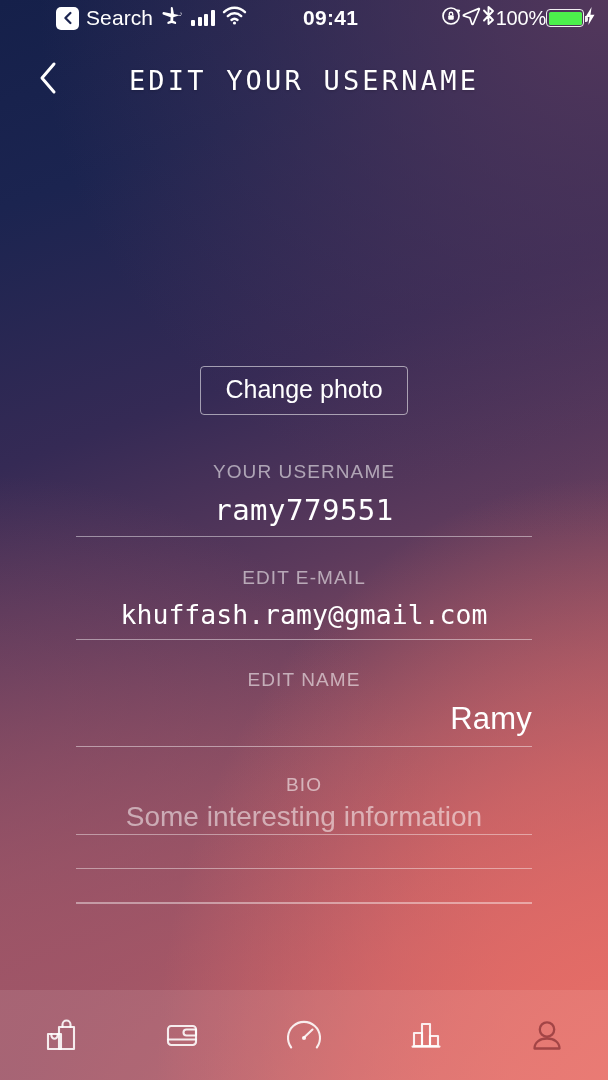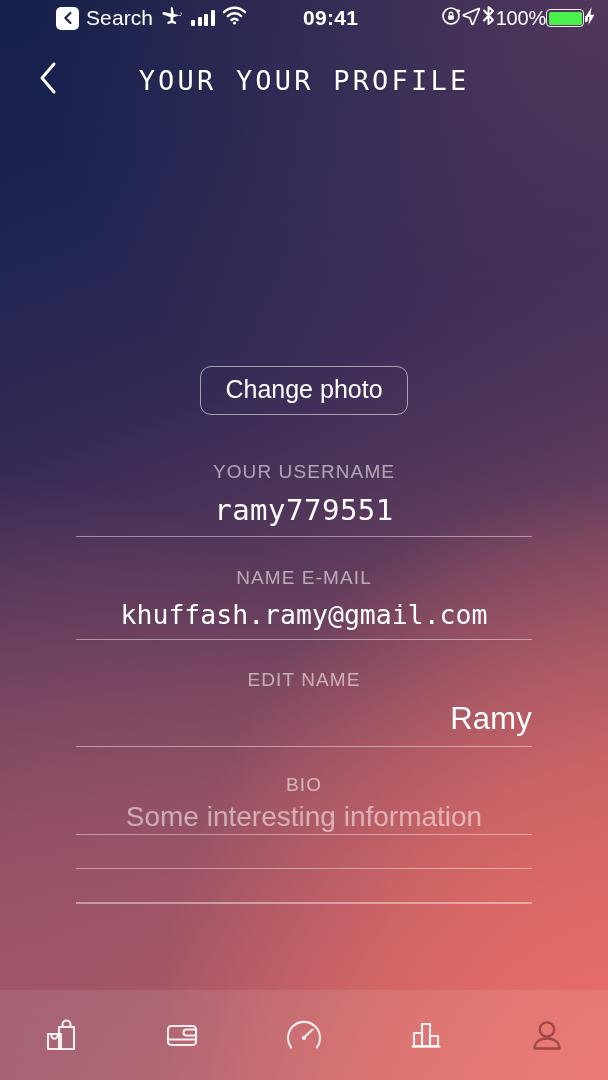--- a/index.html
+++ b/index.html
@@ -74,21 +74,21 @@
     font-family:"DejaVu Sans Mono", monospace;
     font-size:27px;
     letter-spacing:3.2px;
     text-shadow:0 1px 3px rgba(0,0,0,0.18);
   }
 
   
   .photo-wrap { position:absolute; top:366px; left:0; right:0; display:flex; justify-content:center; }
   .change-photo {
     border:1.5px solid rgba(255,255,255,0.55);
-    border-radius:11px;
+    border-radius:4px;
     background:transparent;
     color:#ffffff;
     font-size:25px;
     padding:10px 24px 12px;
     line-height:1;
     font-family:"Liberation Sans", sans-serif;
     cursor:pointer;
   }
 
   
@@ -236,38 +236,38 @@
   </div>
 
   <div class="navbar">
     <div class="nav-back">
       <span>
         <svg width="22" height="34" viewBox="0 0 22 34">
             <path d="M17 3L5 17l12 14" fill="none" stroke="#ffffff" stroke-width="3" stroke-linecap="round" stroke-linejoin="round"></path>
           </svg>
       </span>
     </div>
-    <div class="nav-title">YOUR YOUR PROFILE</div>
+    <div class="nav-title">EDIT YOUR USERNAME</div>
   </div>
 
   <div class="photo-wrap">
     <button class="change-photo">Change photo</button>
   </div>
 
   <div class="form">
 
     <div class="field">
       <div class="f-label">YOUR USERNAME</div>
       <input class="f-value" type="text" value="ramy779551" style="">
     </div>
 
     <div class="sp-1"></div>
 
     <div class="field">
-      <div class="f-label">NAME E-MAIL</div>
+      <div class="f-label">EDIT E-MAIL</div>
       <input class="f-value email" type="text" value="khuffash.ramy@gmail.com" style="">
     </div>
 
     <div class="sp-2"></div>
 
     <div class="field">
       <div class="f-label">EDIT NAME</div>
       <input class="f-value sans" type="text" value="Ramy" style="">
     </div>
 

